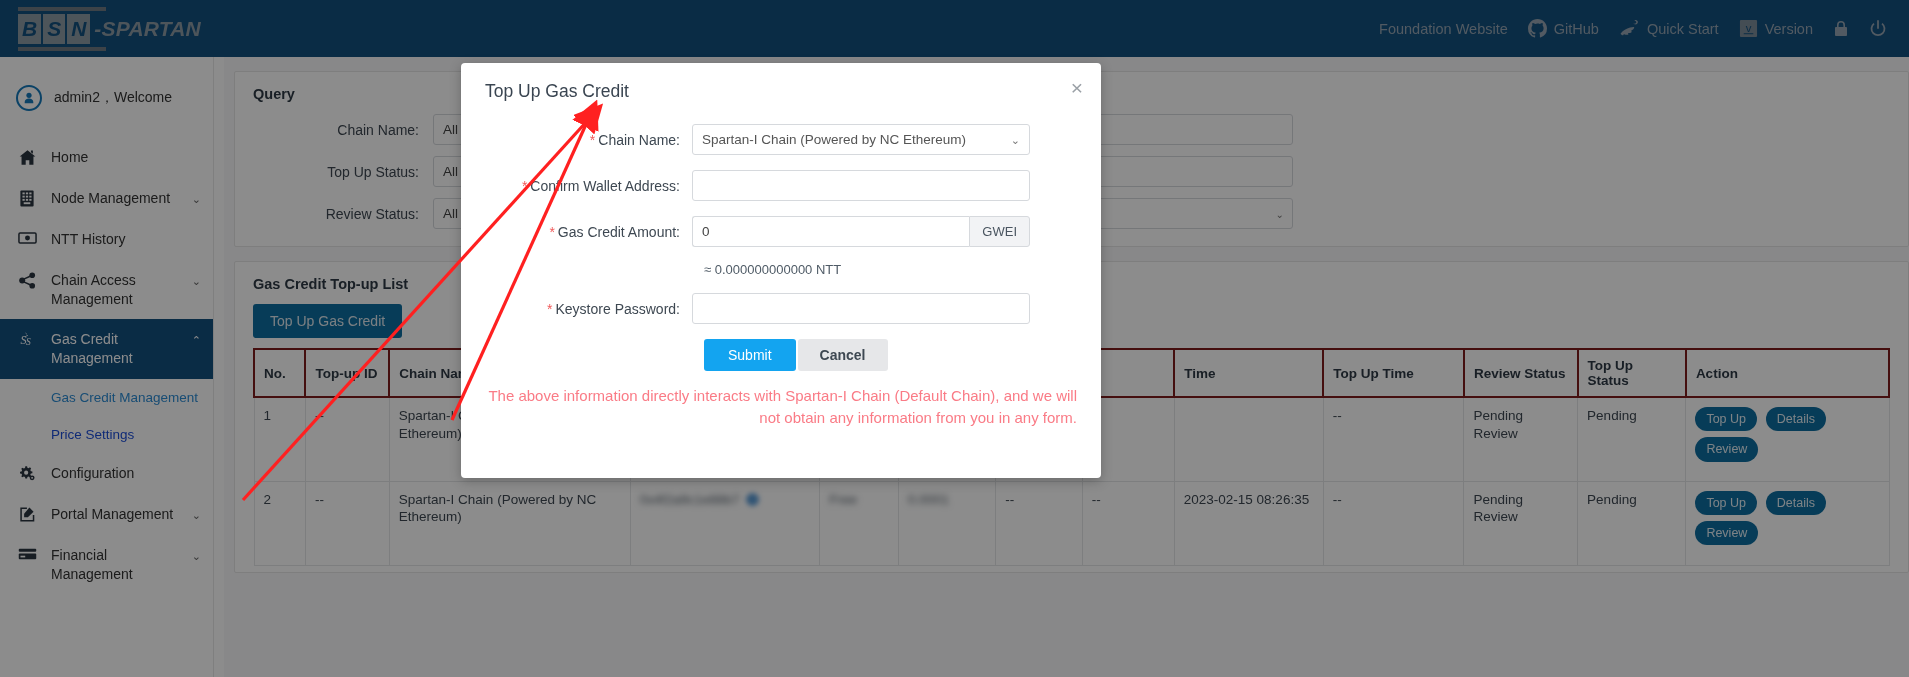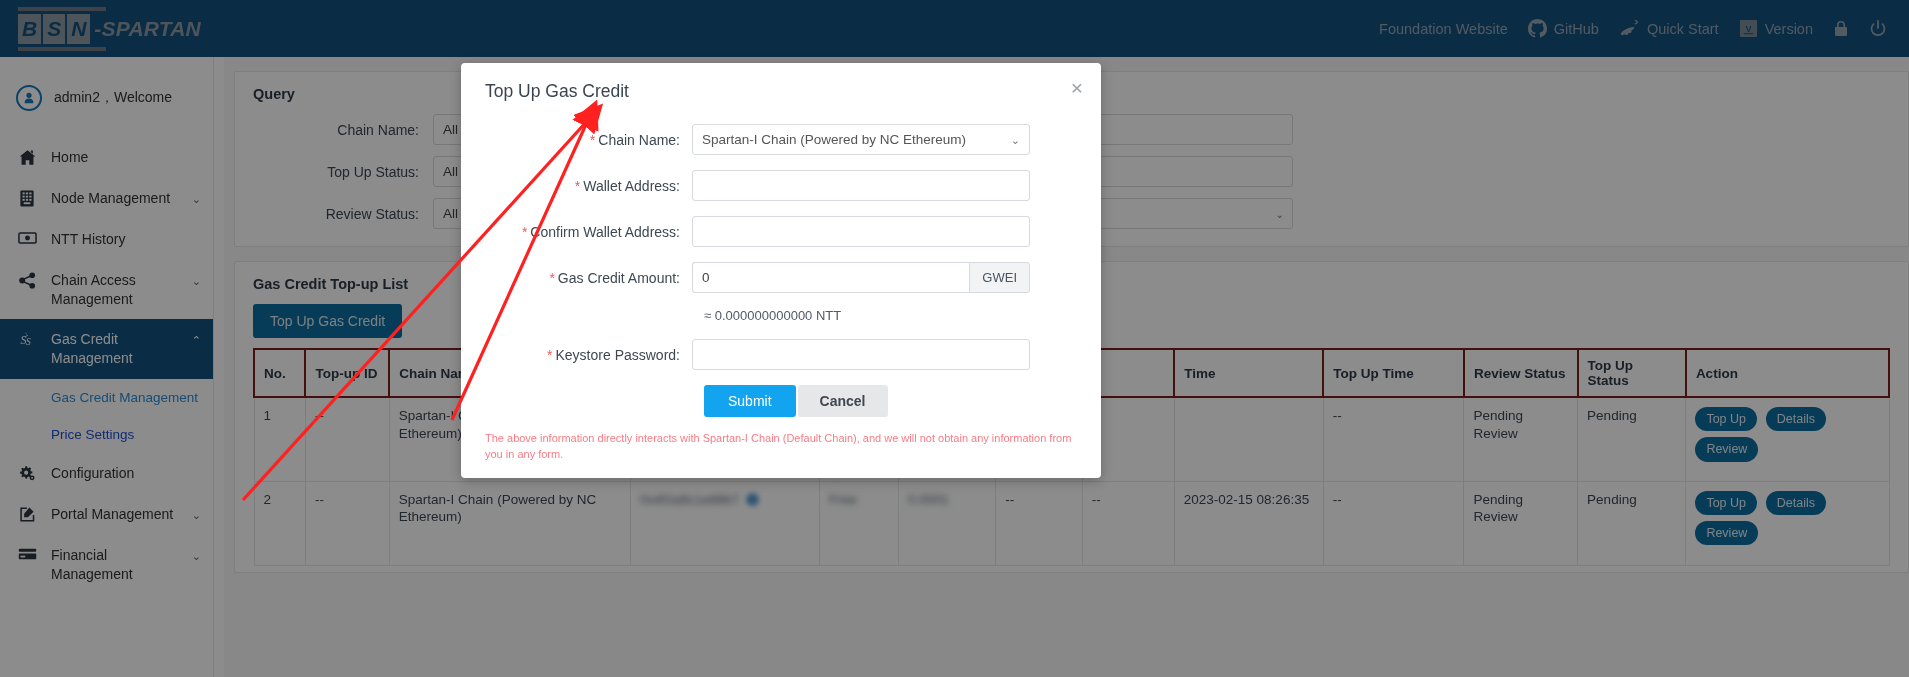--- a/index.html
+++ b/index.html
@@ -167,21 +167,21 @@
     font-size: 14px; padding: 8px 24px; cursor: pointer;
     font-family: "Liberation Sans", sans-serif;
   }
   .btn-cancel {
     background: #e6e7e9; color: #3e4852; border: none; border-radius: 3px;
     font-size: 14px; padding: 8px 22px; cursor: pointer;
     font-family: "Liberation Sans", sans-serif;
     font-weight: bold;
   }
   .m-warn {
-    color: #fa7b86; font-size: 11px; line-height: 1.45; padding: 10px 24px 0 24px;
+    color: #fa7b86; font-size: 15px; line-height: 1.45; padding: 10px 24px 0 24px; text-align: right;
   }
 
   
   .arrow-svg { position: absolute; left: 0; top: 0; width: 1909px; height: 677px; z-index: 40; pointer-events: none; }
 </style>
 </head>
 <body>
 
 <div class="app">
 
@@ -504,28 +504,20 @@
           <span class="req">*</span><span>Chain Name:</span>
         </div>
         <div class="m-field">
           <div class="m-select">
             <span>Spartan-I Chain (Powered by NC Ethereum)</span>
             <span class="caret">⌄</span>
           </div>
         </div>
       </div>
 
-      <div class="m-row">
-        <div class="m-label">
-          <span class="req">*</span><span>Wallet Address:</span>
-        </div>
-        <div class="m-field">
-          <div class="m-input"></div>
-        </div>
-      </div>
 
       <div class="m-row">
         <div class="m-label">
           <span class="req">*</span><span>Confirm Wallet Address:</span>
         </div>
         <div class="m-field">
           <div class="m-input"></div>
         </div>
       </div>
 

